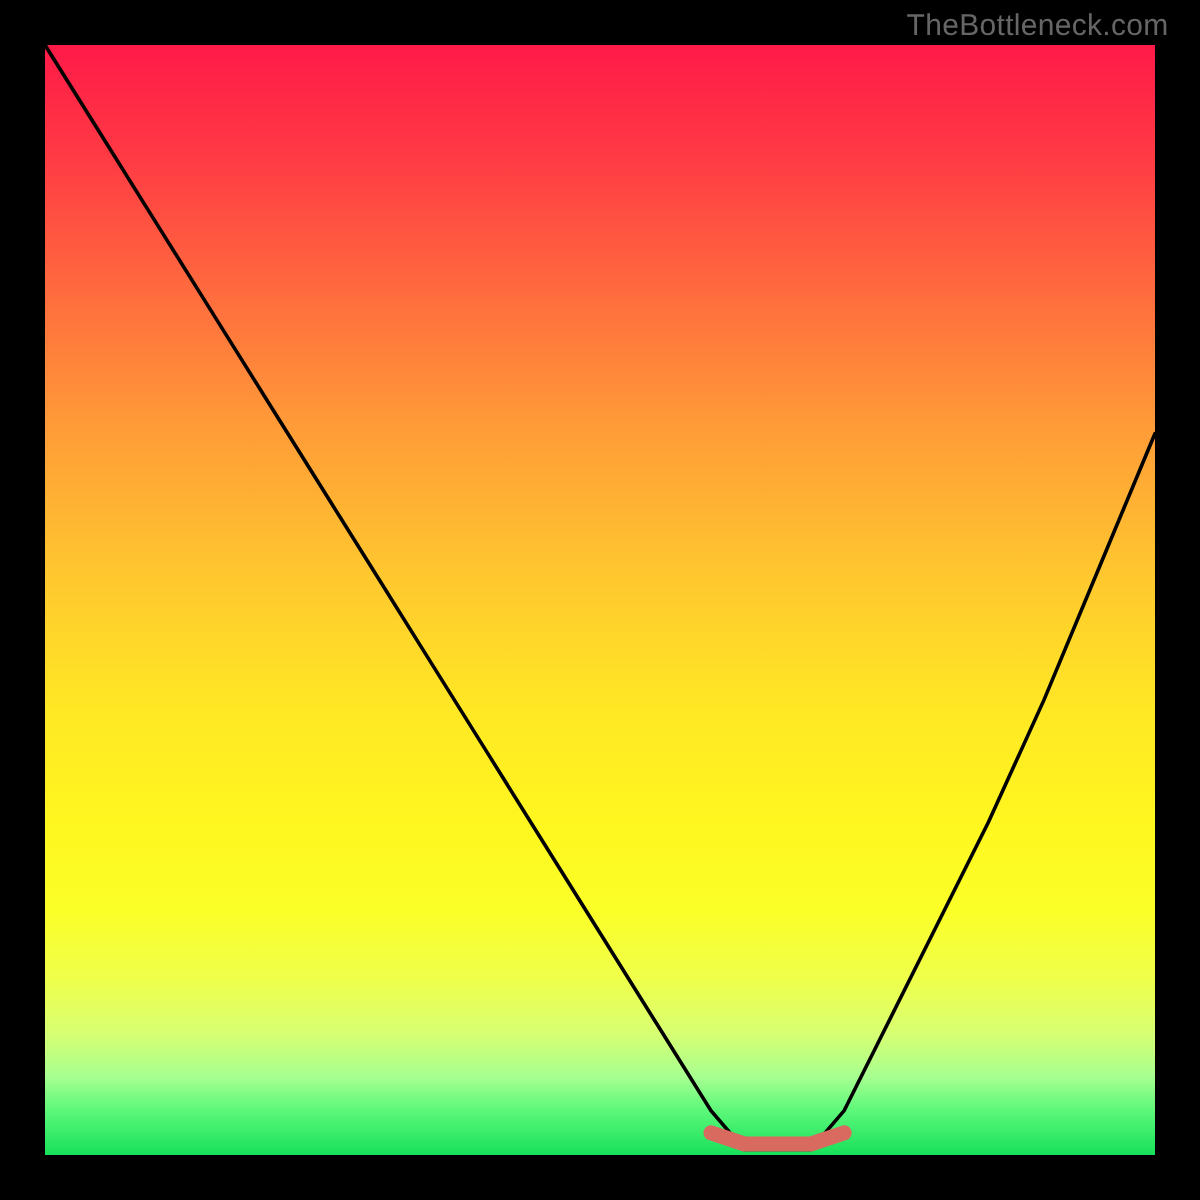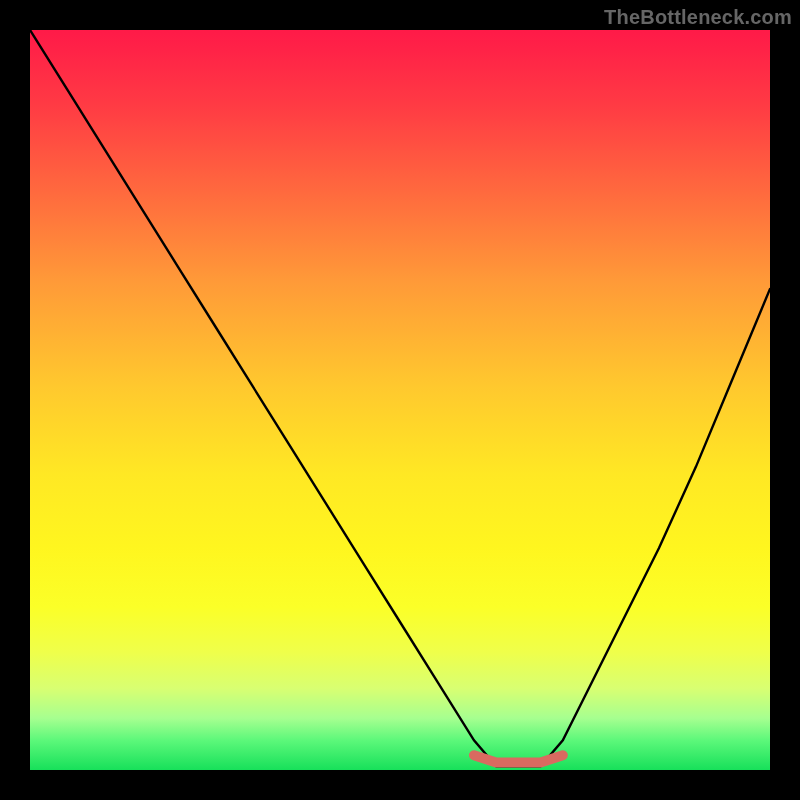--- a/index.html
+++ b/index.html
@@ -47,24 +47,24 @@
   }
   .overlay-svg {
     position: absolute;
     inset: 0;
     width: 740px;
     height: 740px;
   }
   .watermark {
     position: absolute;
     top: 6px;
-    right: 8px;
+    right: 21px;
     color: #666;
     font-size: 20px;
-    font-weight: 700;
+    font-weight: 400;
     letter-spacing: 0.2px;
     user-select: none;
   }
 </style>
 </head>
 <body>
 
 <div class="frame">
 
   <div class="plot">

